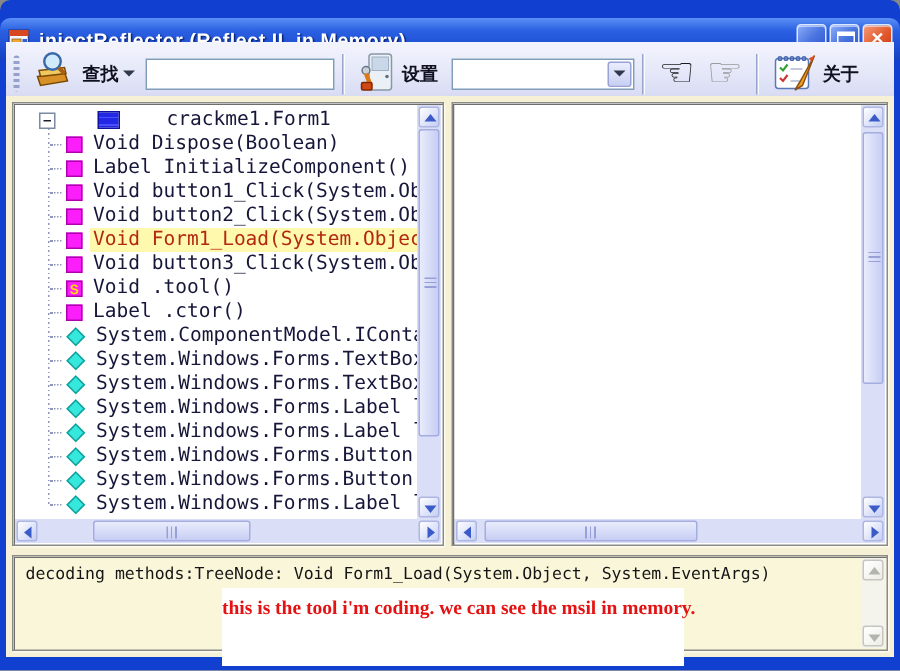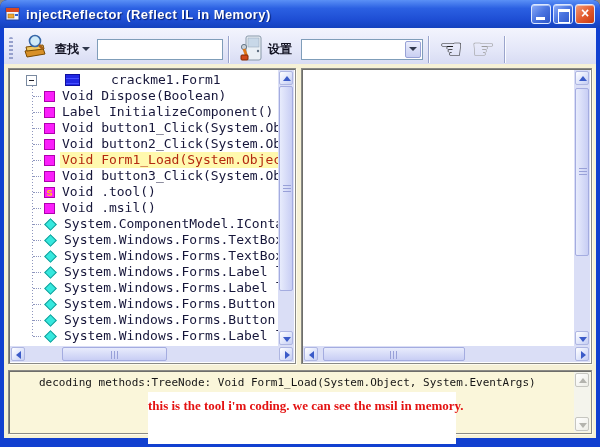--- a/index.html
+++ b/index.html
@@ -1,21 +1,21 @@
 <!DOCTYPE html>
 <html><head>
 <meta charset="utf-8">
 <style>
   html,body{margin:0;padding:0;background:#888;}
   *{box-sizing:border-box;}
   .window{position:relative;width:600px;height:447px;background:#1140D0;
     font-family:"Liberation Sans",sans-serif;border-radius:7px 7px 0 0;overflow:hidden;}
 
   
-  .titlebar{position:absolute;left:0;top:0;right:0;height:28px;
+  .titlebar{position:absolute;left:0;top:12px;right:0;height:28px;
     background:linear-gradient(180deg,#5A90F6 0%,#2B60E2 30%,#1E4ED4 70%,#1441BE 100%);
     border-radius:7px 7px 0 0;display:flex;align-items:center;padding:0 5px;gap:5px;}
   .title{flex:1;color:#fff;font-weight:bold;font-size:13px;letter-spacing:.4px;
     text-shadow:1px 1px 1px rgba(0,20,90,.85);white-space:nowrap;overflow:hidden;}
   .appicon{width:16px;height:16px;display:inline-block;}
   .winbtns{display:flex;gap:2px;}
   .wbtn{position:relative;width:20px;height:20px;border-radius:3px;border:1px solid #DCE8FF;
     background:linear-gradient(135deg,#8BABF8 0%,#4A74E0 50%,#2C55C8 100%);
     box-shadow:inset 0 1px 0 rgba(255,255,255,.5);}
   .wbtn.close{background:linear-gradient(135deg,#F49A77 0%,#E2592C 55%,#C83A10 100%);
@@ -95,21 +95,21 @@
   .thumb-v::after{content:"";position:absolute;left:3px;top:50%;margin-top:-4px;width:8px;height:8px;
     background:repeating-linear-gradient(180deg,#98A0D8 0 1px,transparent 1px 3px);}
   .thumb-h{position:absolute;top:1px;height:14px;border:1px solid #A4ACE0;border-radius:2px;
     background:linear-gradient(180deg,#E8ECFC 0%,#C8CEF4 100%);}
   .thumb-h::after{content:"";position:absolute;top:3px;left:50%;margin-left:-4px;width:8px;height:8px;
     background:repeating-linear-gradient(90deg,#98A0D8 0 1px,transparent 1px 3px);}
   .sb-status{position:absolute;right:1px;top:1px;bottom:1px;width:16px;background:#F4F4EC;}
 
   
   .status-text{padding:5px 8px;font-family:"DejaVu Sans Mono","Liberation Mono",monospace;
-    font-size:11px;color:#151515;white-space:nowrap;overflow:hidden;margin-left:22px;}
+    font-size:11px;color:#151515;white-space:nowrap;overflow:hidden;}
   .annotation{position:absolute;left:148px;top:392px;width:308px;height:52px;background:#fff;z-index:9;
     text-align:right;padding-top:4px;}
   .annotation-text{font-family:"Liberation Serif",serif;font-weight:bold;font-size:13px;color:#E41212;white-space:nowrap;}
 </style>
 </head>
 <body>
 
 <div class="window">
 
   <div class="titlebar">
@@ -174,20 +174,38 @@
 
     <button class="tbtn">
       <span class="hand-glyph dark">☜</span>
     </button>
     <button class="tbtn">
       <span class="hand-glyph gray">☞</span>
     </button>
 
     <span class="sep"></span>
 
+    <button class="tbtn">
+      <span>
+        <svg width="30" height="27" viewBox="0 0 30 27">
+          <rect x="2" y="5" width="22" height="20" rx="2" fill="#FFFFFF" stroke="#5878B8"></rect>
+          <circle cx="5" cy="5" r="1.2" fill="none" stroke="#4868B0"></circle>
+          <circle cx="9" cy="5" r="1.2" fill="none" stroke="#4868B0"></circle>
+          <circle cx="13" cy="5" r="1.2" fill="none" stroke="#4868B0"></circle>
+          <circle cx="17" cy="5" r="1.2" fill="none" stroke="#4868B0"></circle>
+          <circle cx="21" cy="5" r="1.2" fill="none" stroke="#4868B0"></circle>
+          <path d="M5 11 l2 2 3-4" stroke="#30A030" fill="none" stroke-width="1.4"></path>
+          <path d="M5 18 l2 2 3-4" stroke="#D03030" fill="none" stroke-width="1.4"></path>
+          <path d="M12 12 h8 M12 20 h8" stroke="#B0B8D0" stroke-width="1"></path>
+          <path d="M28 3 L18 21 L15 26 L20 23 Z" fill="#F0A020" stroke="#905010"></path>
+          <path d="M28 3 L26 7 L24 5 Z" fill="#E05030"></path>
+        </svg>
+      </span>
+      <span>关于</span>
+    </button>
   </div>
 
   <div class="client">
 
     <div class="panel tree-panel">
       <div class="tree-view">
         <div class="vline"></div>
         <div class="trow root">
           <span class="expand-box"></span>
           <span class="ticon t-root"></span>
@@ -225,21 +243,21 @@
     <span class="tlabel">Void button3_Click(System.Obj</span>
   </div>
             <div class="trow">
     <span class="stub"></span>
     <span class="ticon t-static">S</span>
     <span class="tlabel">Void .tool()</span>
   </div>
             <div class="trow">
     <span class="stub"></span>
     <span class="ticon t-method"></span>
-    <span class="tlabel">Void .msil()</span>
+    <span class="tlabel">Label .ctor()</span>
   </div>
             <div class="trow">
     <span class="stub"></span>
     <span class="ticon t-field"></span>
     <span class="tlabel">System.ComponentModel.IContai</span>
   </div>
             <div class="trow">
     <span class="stub"></span>
     <span class="ticon t-field"></span>
     <span class="tlabel">System.Windows.Forms.TextBox</span>

